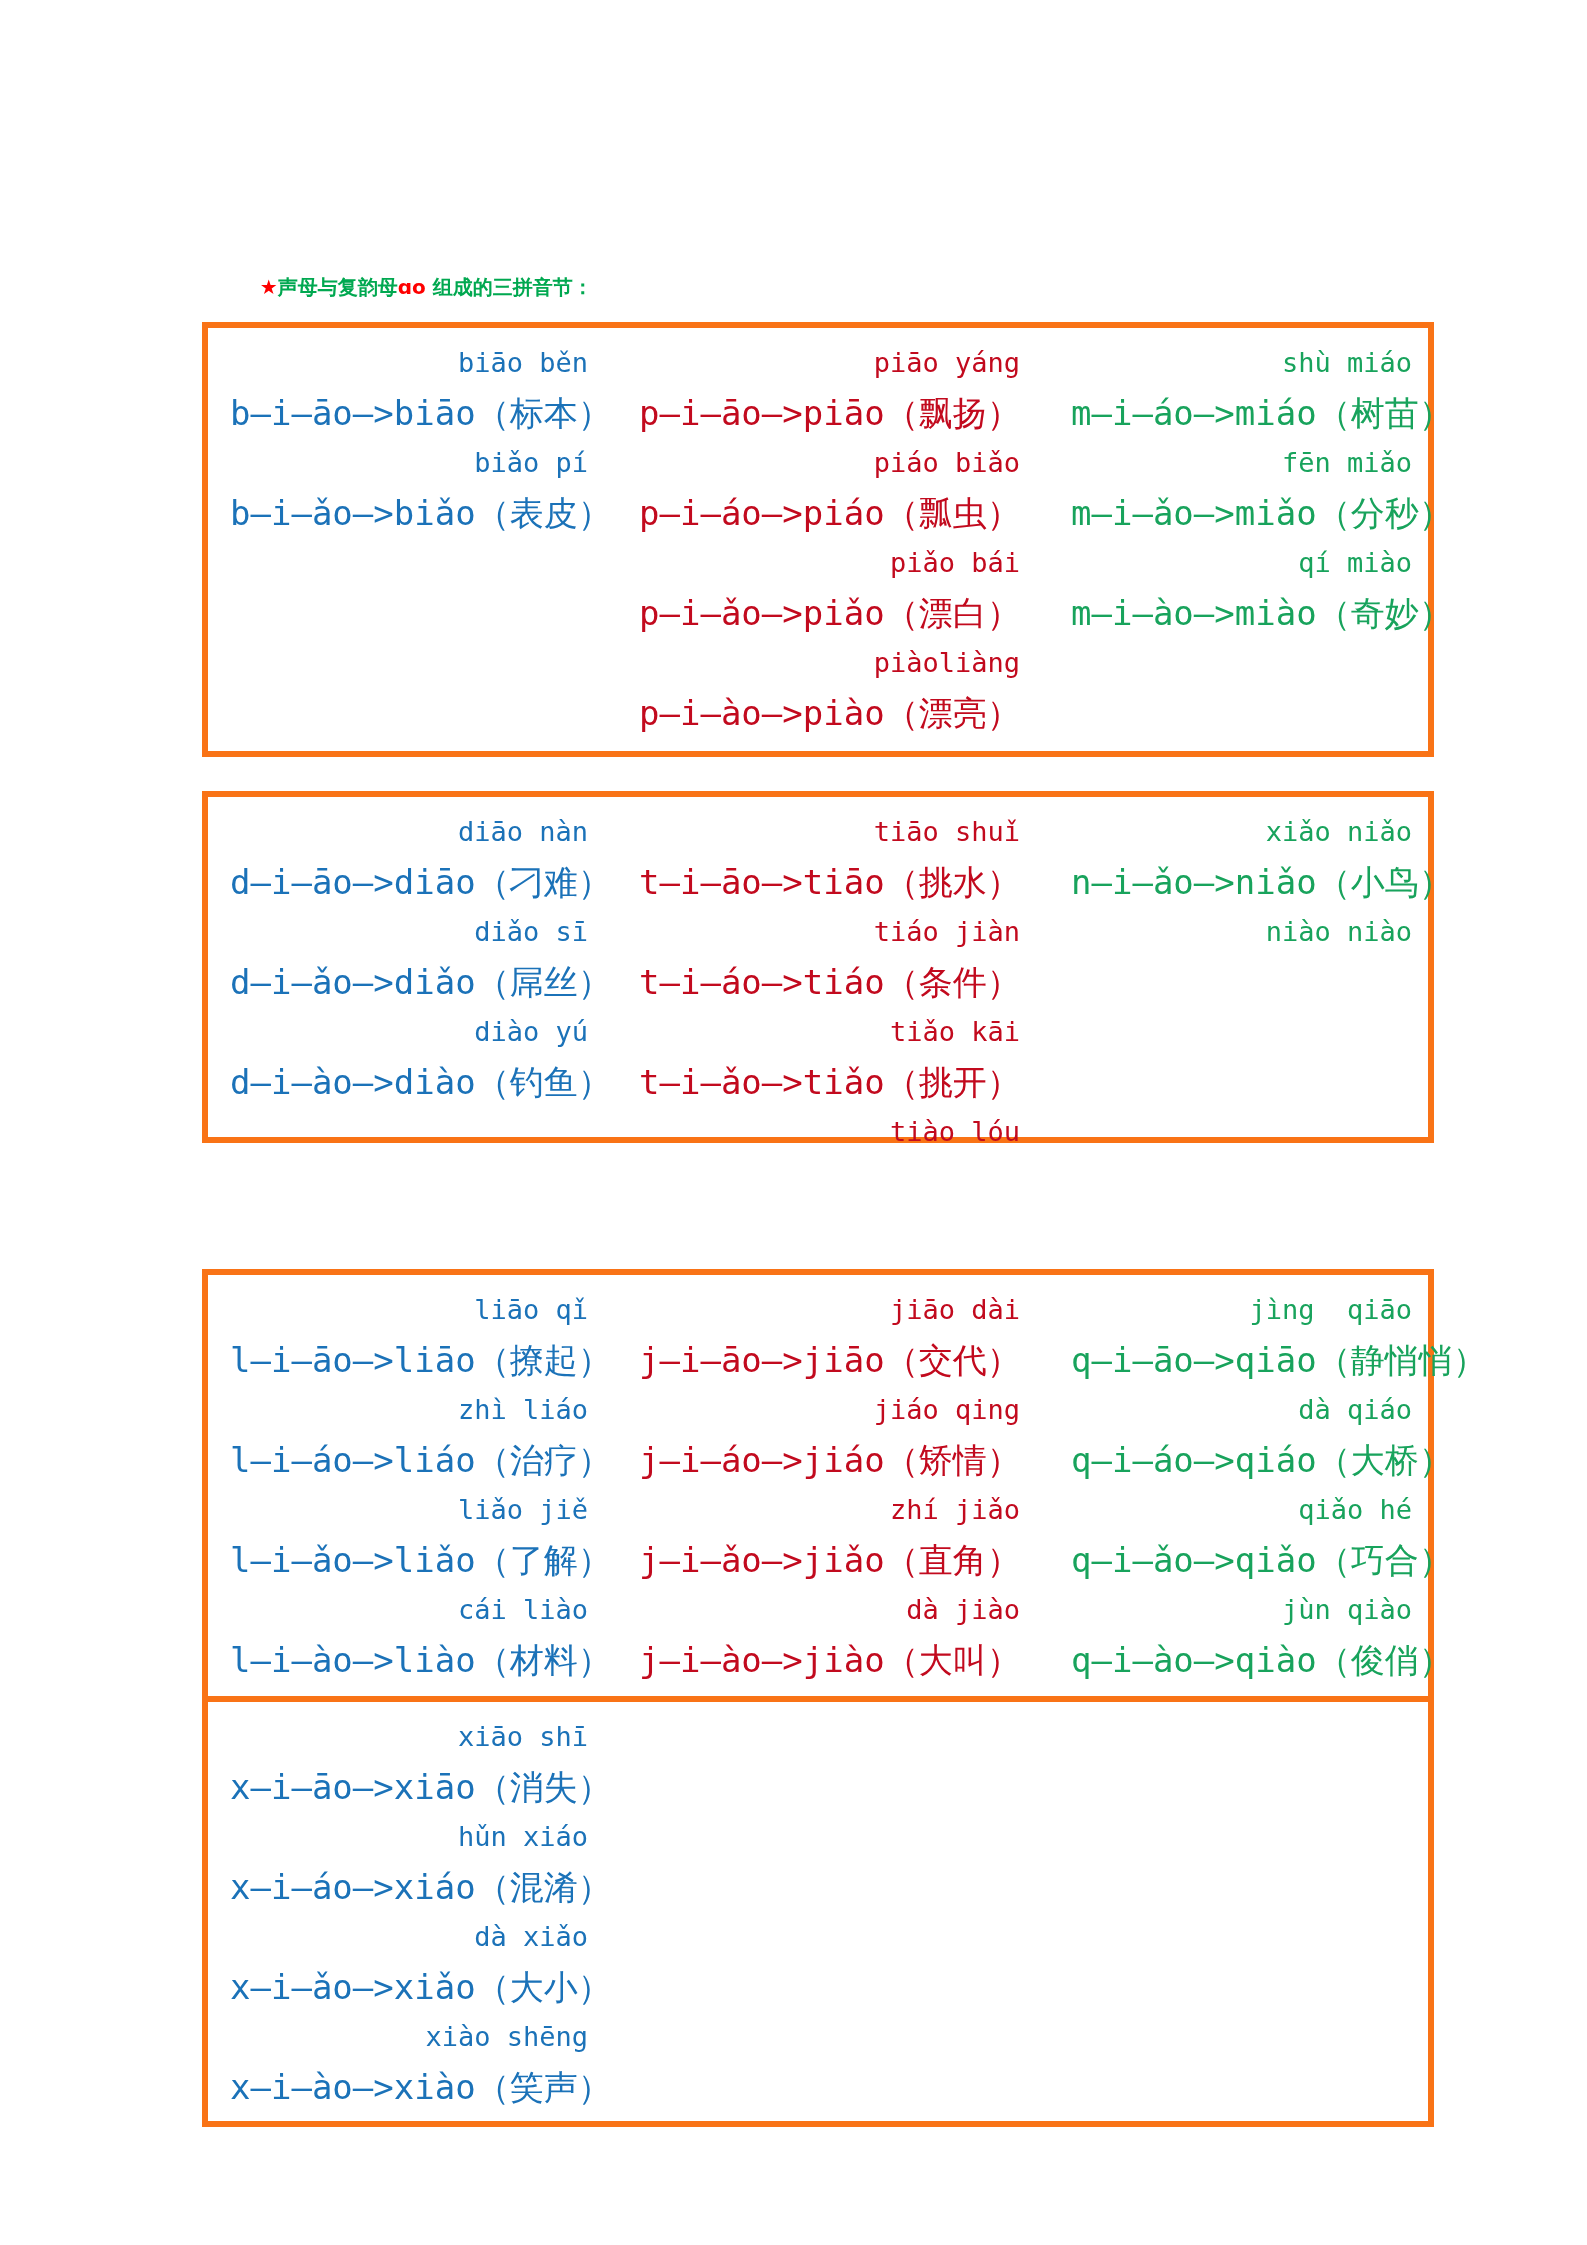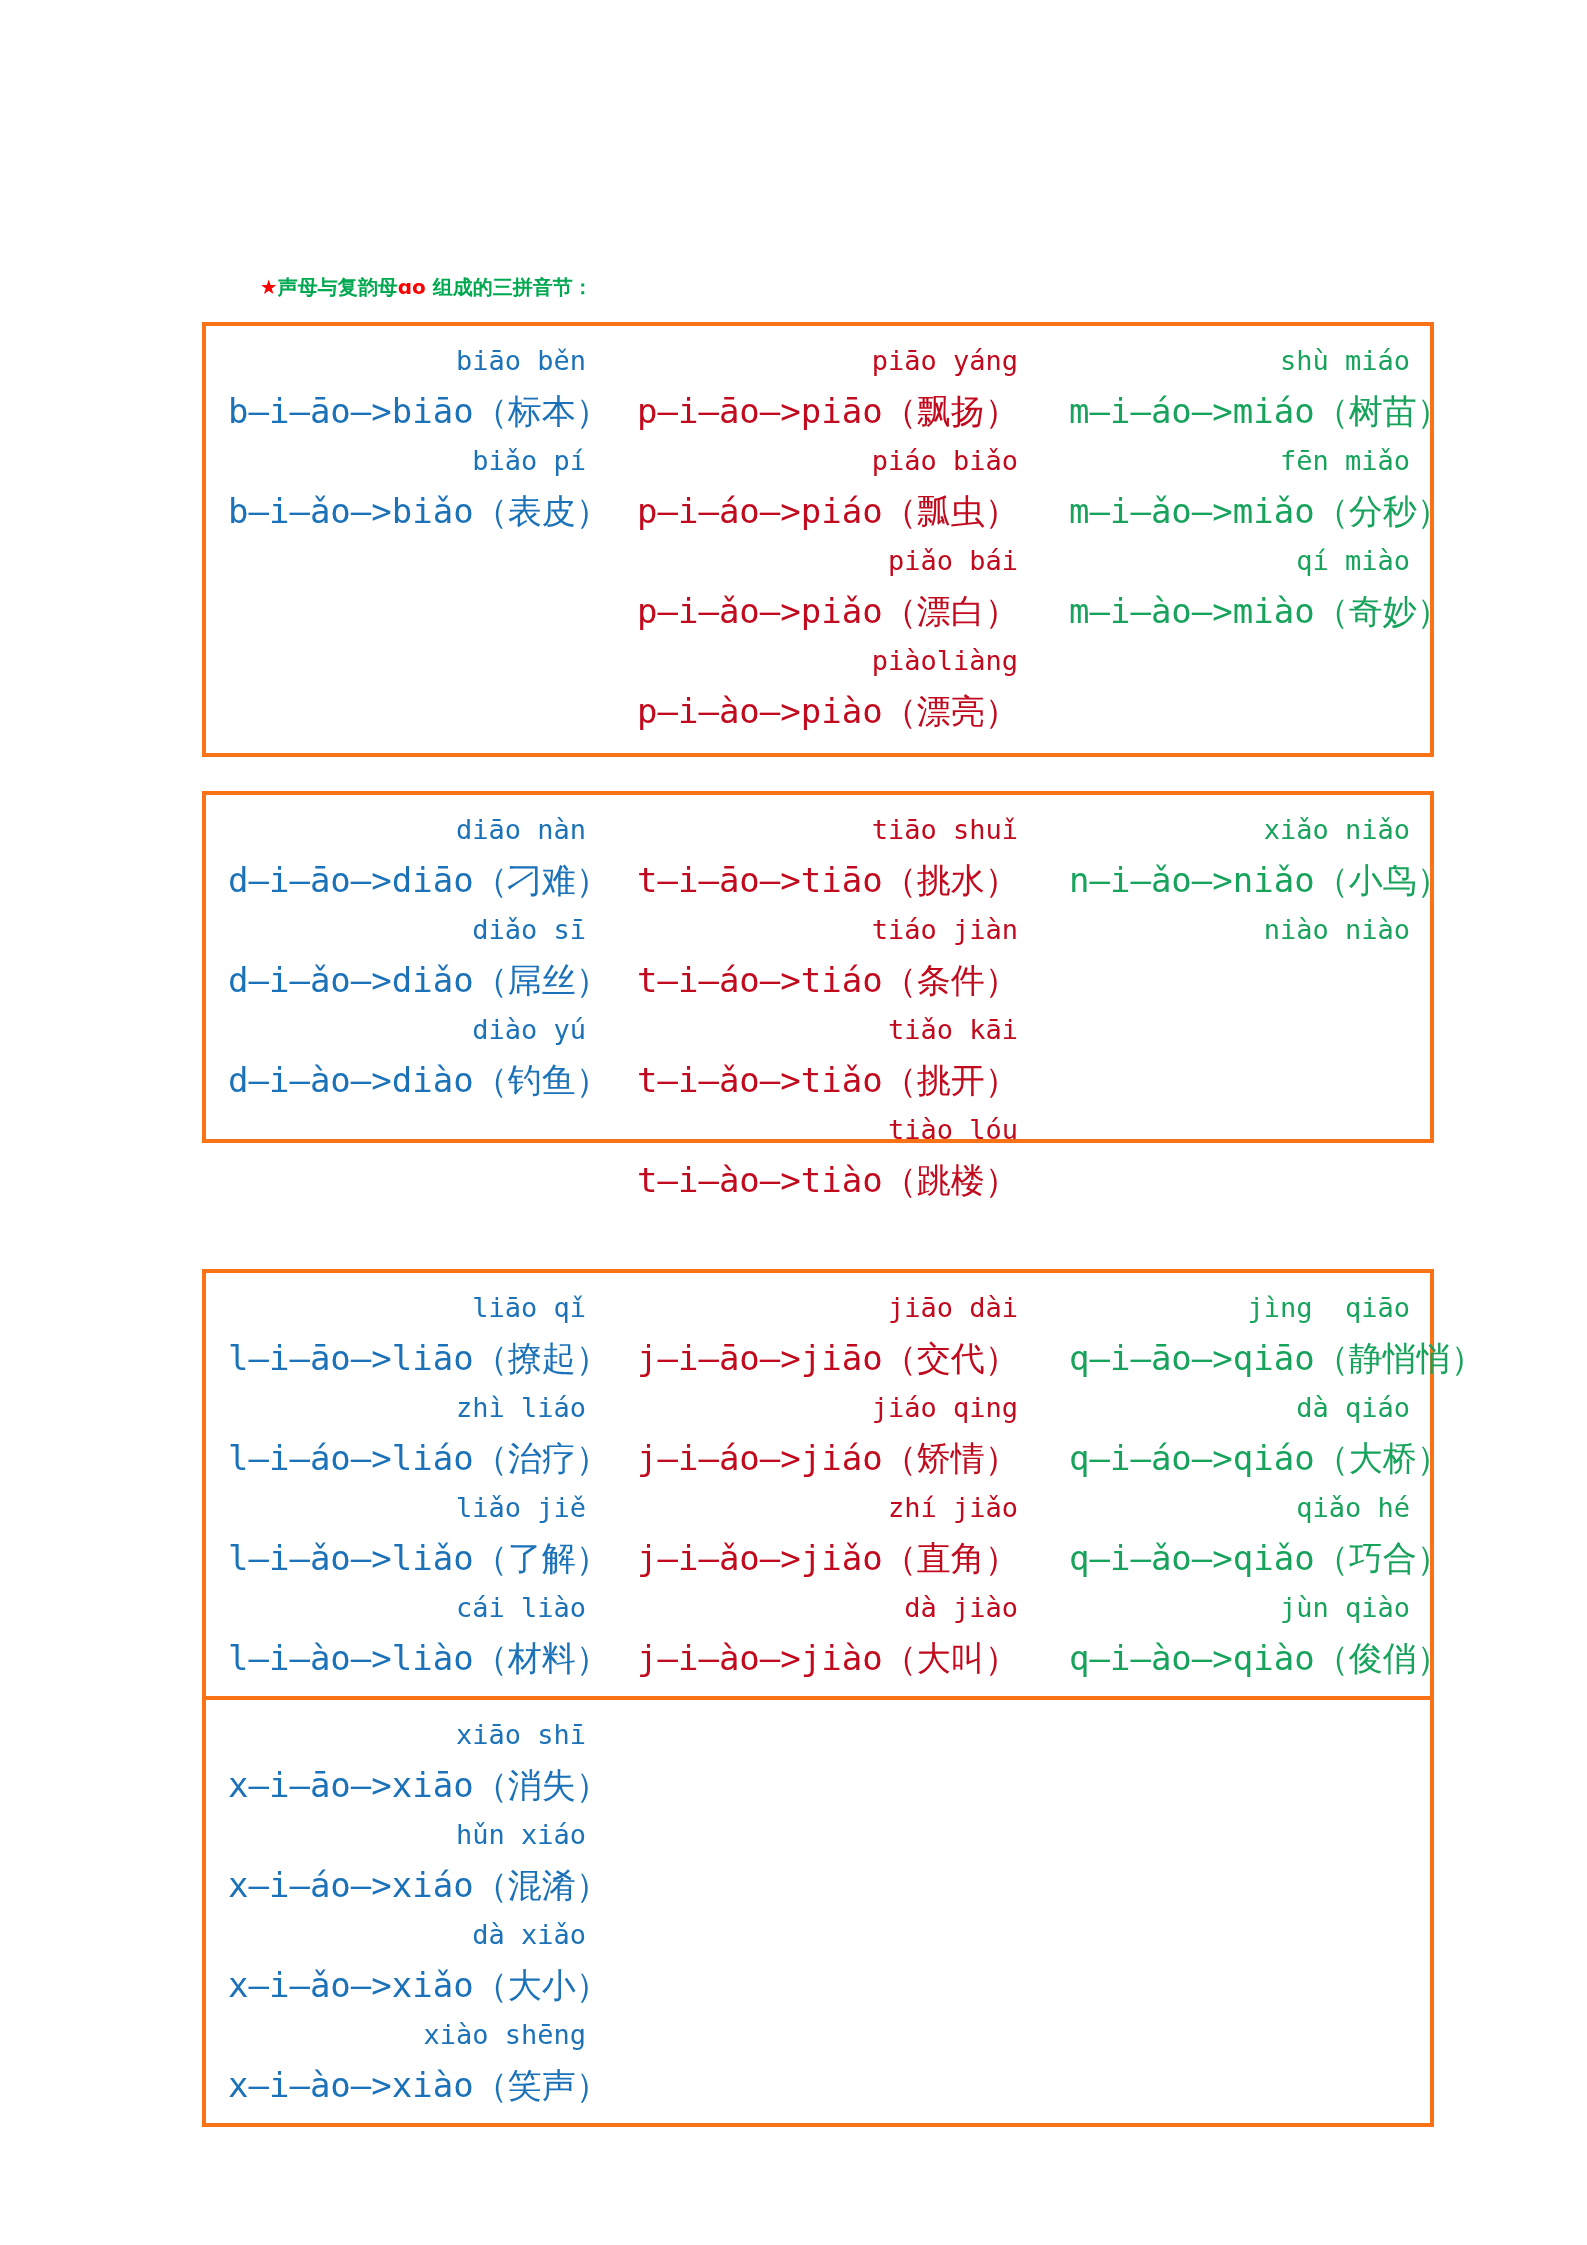--- a/index.html
+++ b/index.html
@@ -14,21 +14,21 @@
     position:absolute;left:232px;top:250px;
     font-family:"DejaVu Sans","Liberation Sans",sans-serif;
     font-size:20px;font-weight:bold;
     white-space:pre;
   }
   .title .star{color:#fe0000;}
   .title .green-part{color:#00a850;}
   .title .red-part{color:#fe0000;}
   .group{
     position:absolute;left:202px;width:1232px;
-    border:4px solid #f97316;
+    border:6px solid #f97316;
     box-sizing:border-box;
     background:#ffffff;
     padding:10px 0 0 22px;
   }
   .cols{
     display:grid;
     grid-template-columns:360px 383px 343px;
     column-gap:49px;
   }
   .entry-word,.entry-formula{
@@ -97,21 +97,20 @@
             <div class="entry-formula">d—i—ào—&gt;diào（钓鱼）</div>
           </div>
           <div class="col c-red">
             <div class="entry-word">tiāo shuǐ</div>
             <div class="entry-formula">t—i—āo—&gt;tiāo（挑水）</div>
             <div class="entry-word">tiáo jiàn</div>
             <div class="entry-formula">t—i—áo—&gt;tiáo（条件）</div>
             <div class="entry-word">tiǎo kāi</div>
             <div class="entry-formula">t—i—ǎo—&gt;tiǎo（挑开）</div>
             <div class="entry-word">tiào lóu</div>
-            <div class="entry-formula">t—i—ào—&gt;tiào（跳楼）</div>
           </div>
           <div class="col c-green">
             <div class="entry-word">xiǎo niǎo</div>
             <div class="entry-formula">n—i—ǎo—&gt;niǎo（小鸟）</div>
             <div class="entry-word">niào niào</div>
           </div>
         </div>
       </section>
       <section class="group" style="top: 1269px; height: 442px;">
         <div class="cols">

